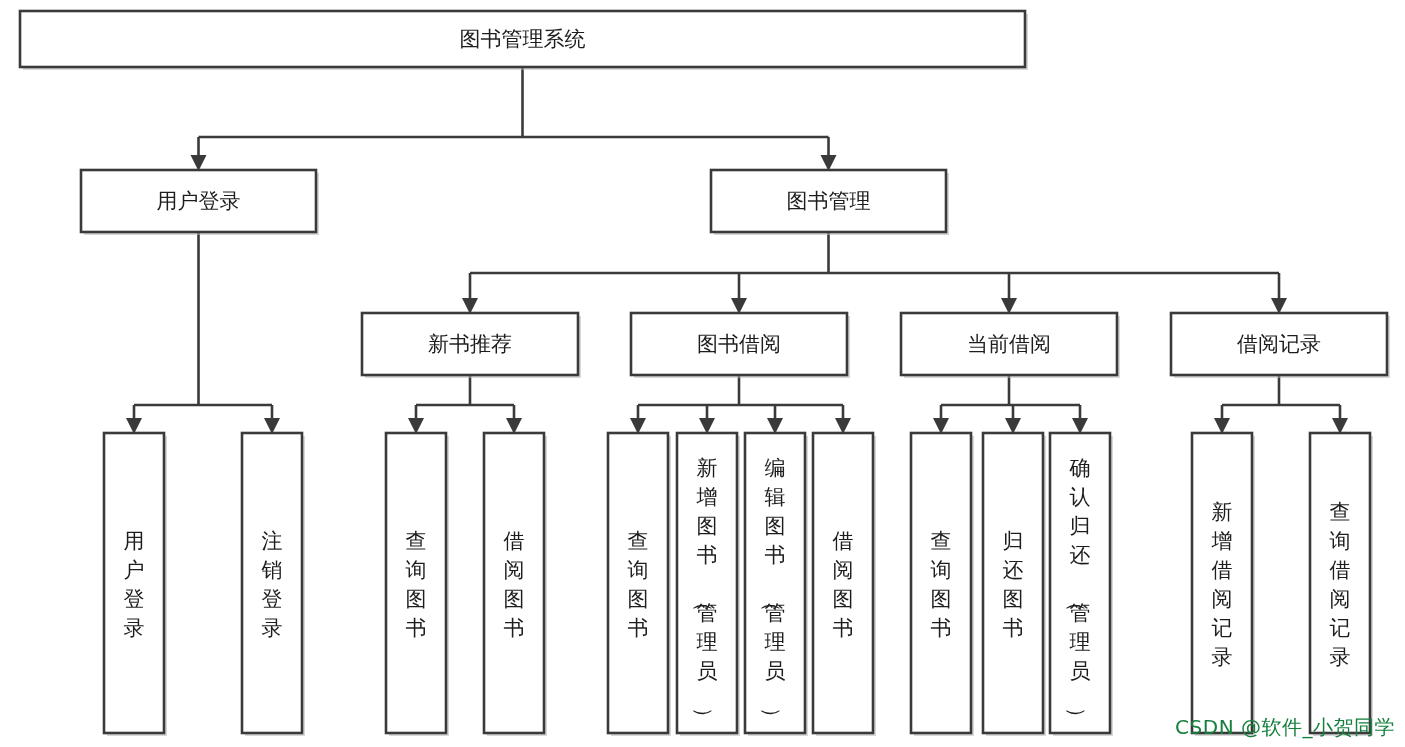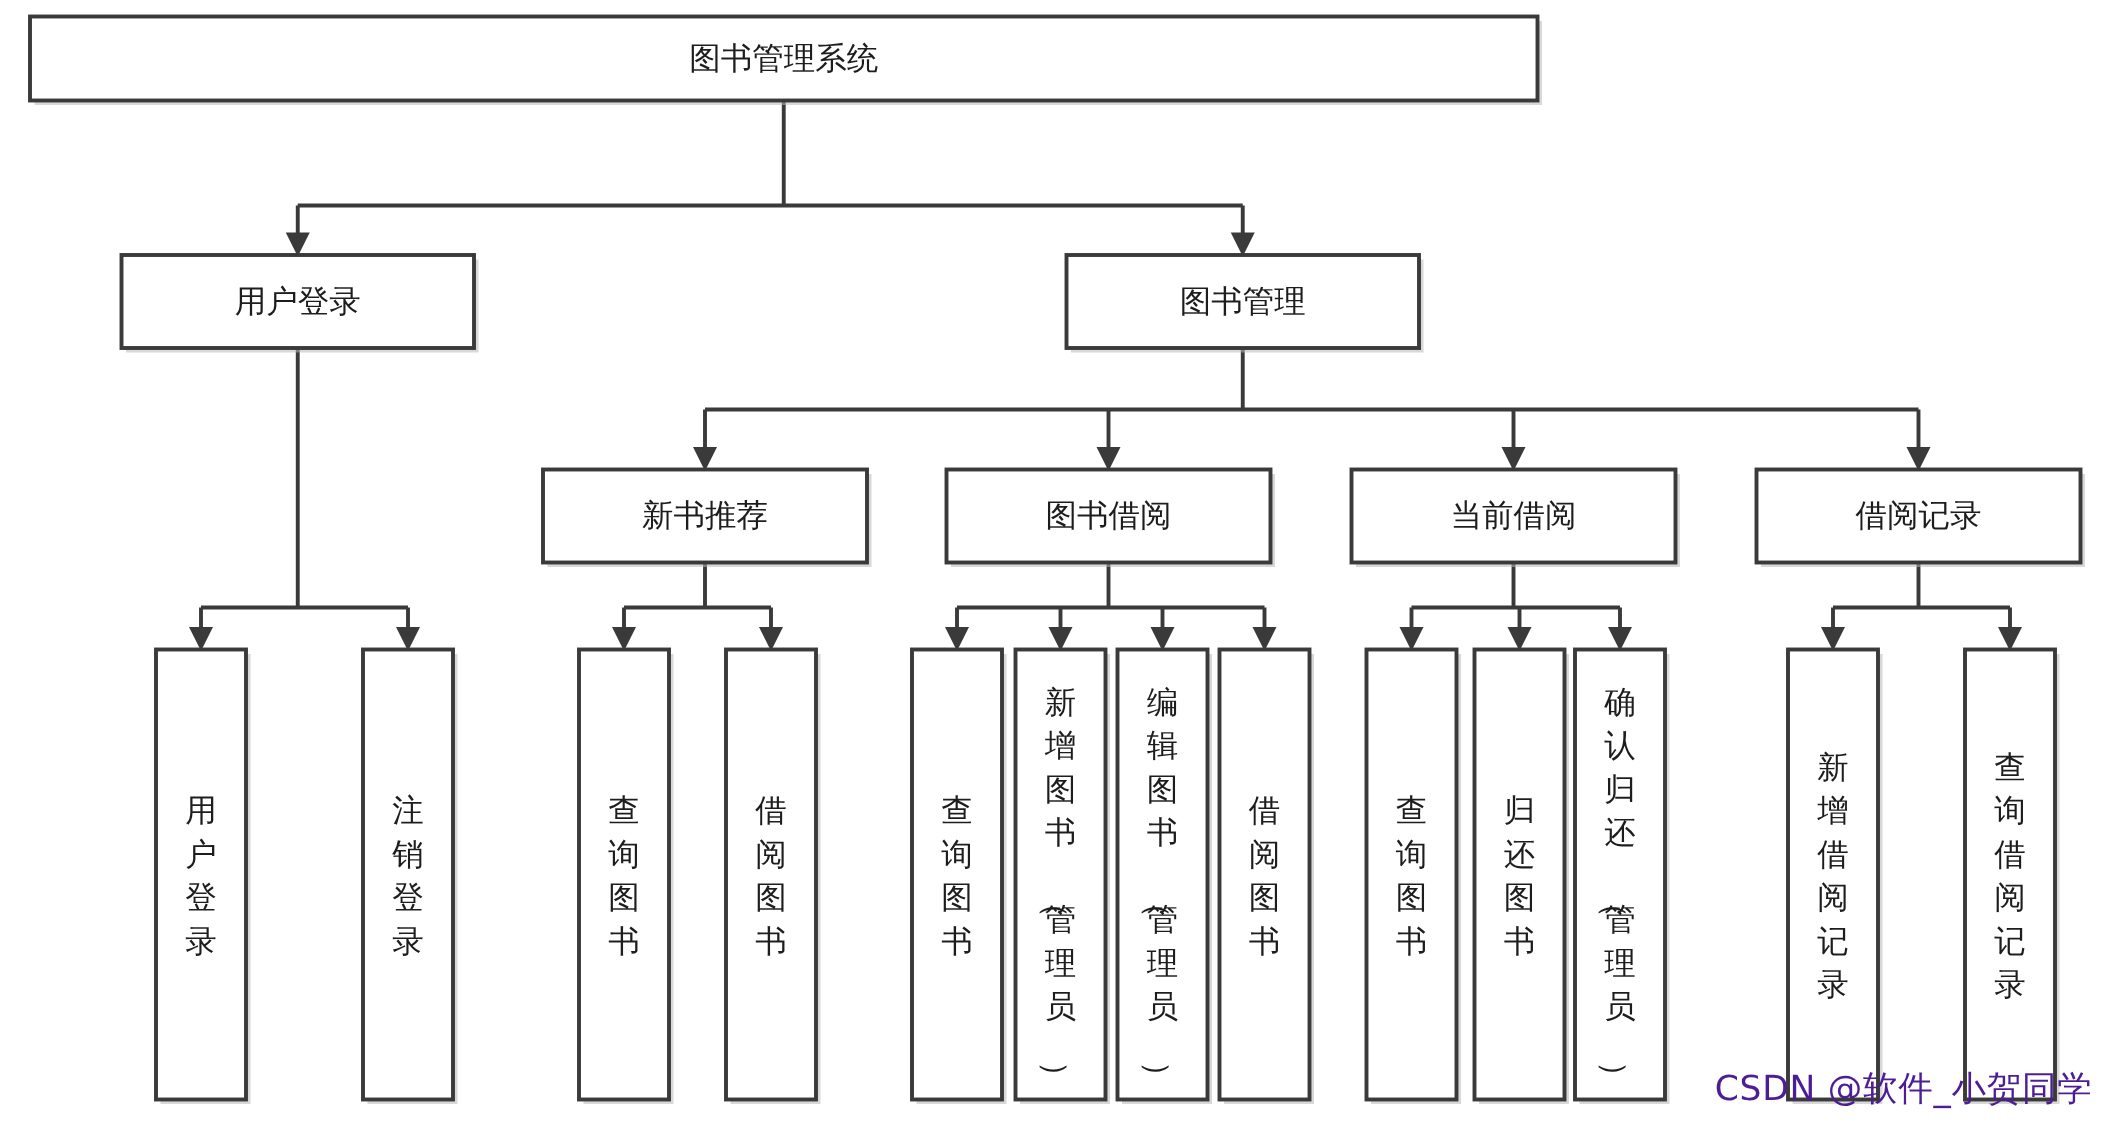--- a/index.html
+++ b/index.html
@@ -59,22 +59,22 @@
     font-family: "DejaVu Sans", "Liberation Sans", sans-serif;
     font-size: 21px;
     fill: #1d1d1d;
     text-anchor: middle;
   }
   .watermark {
     position: absolute;
     right: 10px;
     bottom: 6px;
     font-family: "DejaVu Sans", "Liberation Sans", sans-serif;
-    font-size: 23px;
-    color: #4c1d95;
+    font-size: 20px;
+    color: #15803d;
     letter-spacing: 0.5px;
     white-space: nowrap;
     user-select: none;
   }
 </style>
 </head>
 <body>
 
 <div id="diagram-root">
   <svg id="tree-svg" viewBox="0 0 1405 747" preserveAspectRatio="none" xmlns="http://www.w3.org/2000/svg">

